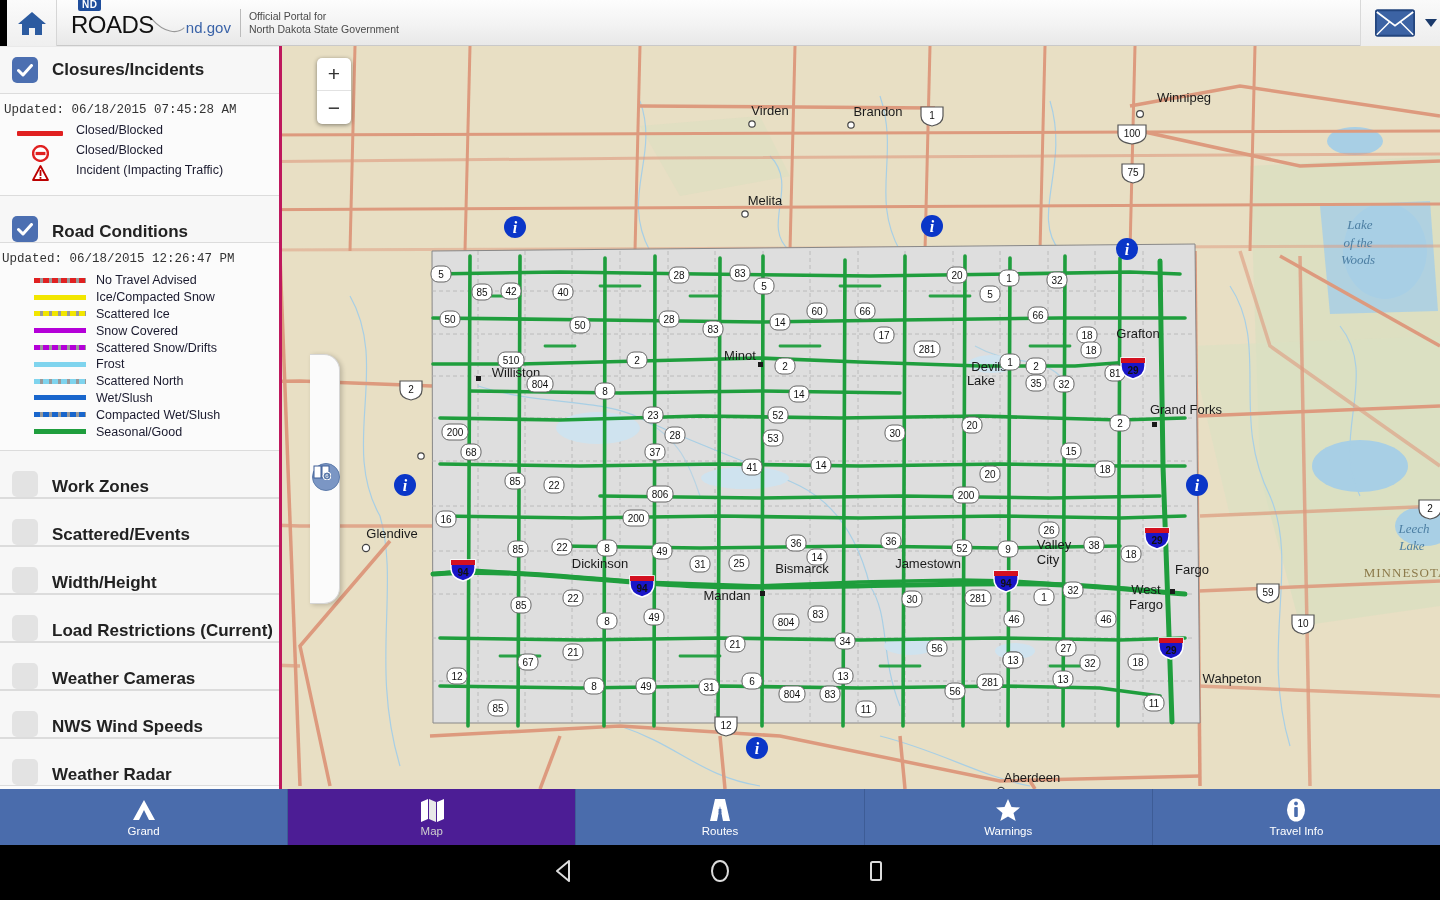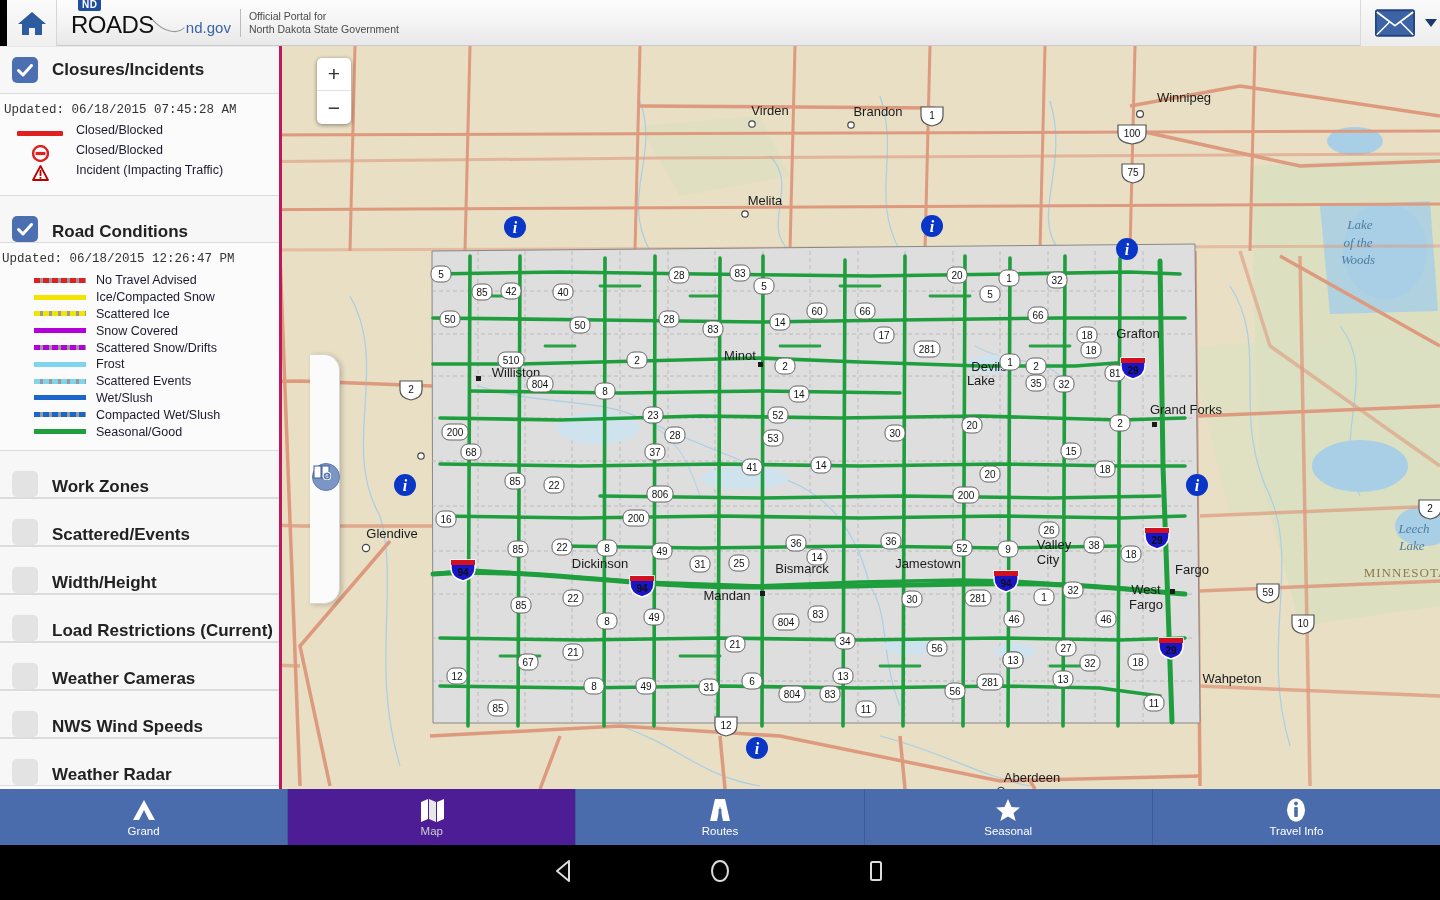--- a/index.html
+++ b/index.html
@@ -971,21 +971,21 @@
           <div class="legend-row">
             <span class="lgl" style="background: repeating-linear-gradient(to right, rgb(180, 0, 216) 0px, rgb(180, 0, 216) 6px, rgb(154, 154, 154) 6px, rgb(154, 154, 154) 9px); height: 5px;"></span>
             <span class="lgtxt">Scattered Snow/Drifts</span>
           </div>
           <div class="legend-row">
             <span class="lgl" style="background: rgb(127, 212, 238);"></span>
             <span class="lgtxt">Frost</span>
           </div>
           <div class="legend-row">
             <span class="lgl" style="background: repeating-linear-gradient(to right, rgb(127, 212, 238) 0px, rgb(127, 212, 238) 6px, rgb(154, 154, 154) 6px, rgb(154, 154, 154) 9px); height: 5px;"></span>
-            <span class="lgtxt">Scattered Events</span>
+            <span class="lgtxt">Scattered North</span>
           </div>
           <div class="legend-row">
             <span class="lgl" style="background: rgb(25, 102, 204);"></span>
             <span class="lgtxt">Wet/Slush</span>
           </div>
           <div class="legend-row">
             <span class="lgl" style="background: repeating-linear-gradient(to right, rgb(25, 102, 204) 0px, rgb(25, 102, 204) 6px, rgb(154, 154, 154) 6px, rgb(154, 154, 154) 9px); height: 5px;"></span>
             <span class="lgtxt">Compacted Wet/Slush</span>
           </div>
           <div class="legend-row">
@@ -1051,21 +1051,21 @@
         <rect x="11.6" y="11" width="2.8" height="4" fill="#4a6cac"></rect>
         <rect x="11.6" y="17" width="2.8" height="4" fill="#4a6cac"></rect>
       </svg>
       <span class="navlabel">Routes</span>
     </div>
 
     <div class="navitem">
       <svg width="26" height="24" viewBox="0 0 26 24">
         <path d="M13 1 L16.5 9 L25 9.6 L18.5 15 L20.7 23 L13 18.6 L5.3 23 L7.5 15 L1 9.6 L9.5 9 Z" fill="#fff"></path>
       </svg>
-      <span class="navlabel">Seasonal</span>
+      <span class="navlabel">Warnings</span>
     </div>
 
     <div class="navitem">
       <svg width="26" height="24" viewBox="0 0 26 24">
         <ellipse cx="13" cy="12" rx="9" ry="11.5" fill="#fff"></ellipse>
         <circle cx="13" cy="5.5" r="1.9" fill="#4a6cac"></circle>
         <rect x="11.2" y="9" width="3.6" height="10" rx="1" fill="#4a6cac"></rect>
       </svg>
       <span class="navlabel">Travel Info</span>
     </div>

